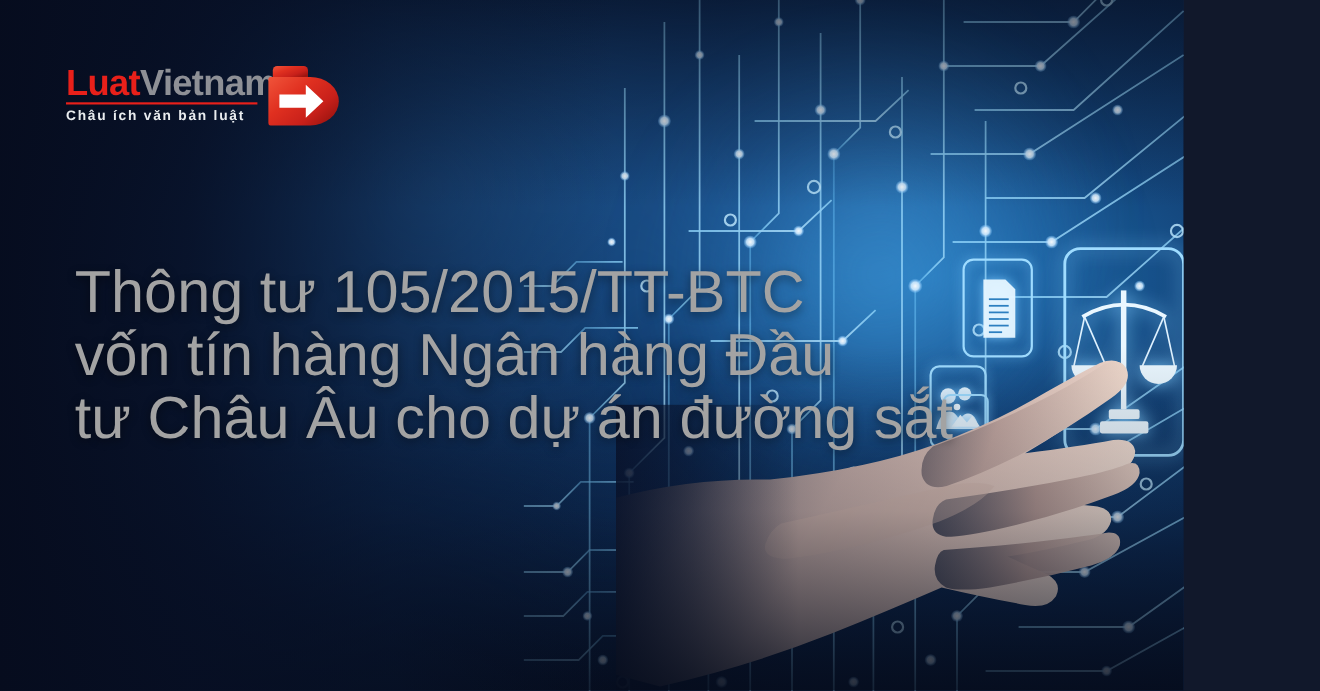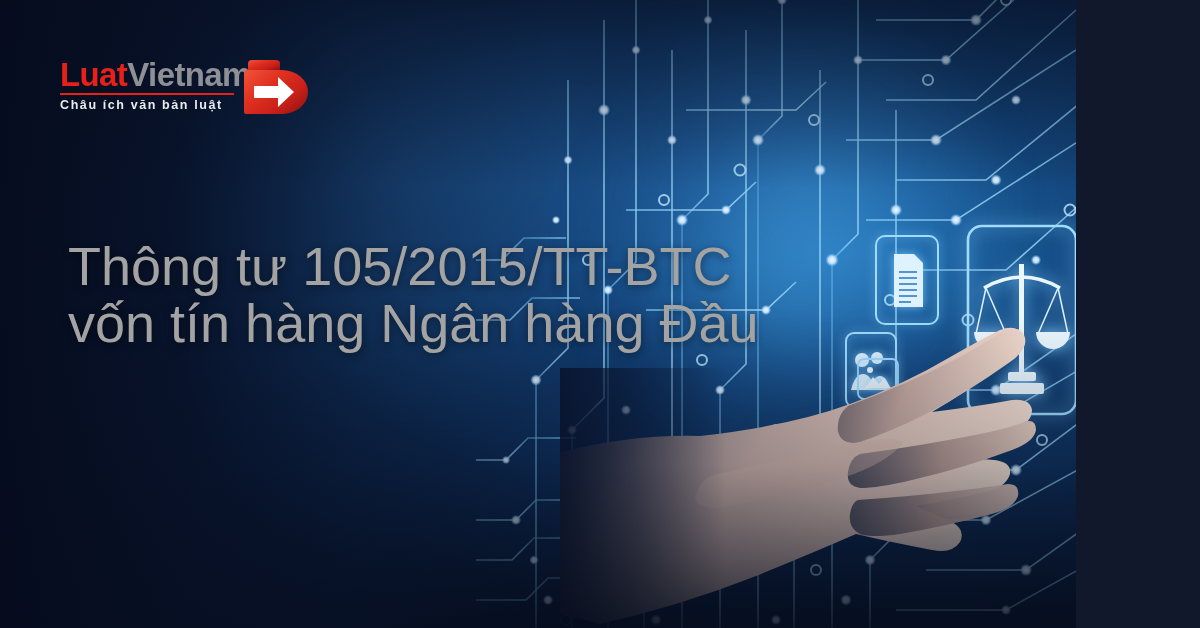--- a/index.html
+++ b/index.html
@@ -430,15 +430,16 @@
         <path d="M8 16 h36 a26 22 0 0 1 0 44 H8 a2 2 0 0 1 -2 -2 V18 a2 2 0 0 1 2 -2 Z" fill="url(#redg)"></path>
 
         <path d="M16 32 h24 v-9 l16 15 l-16 15 v-9 h-24 Z" fill="#ffffff"></path>
       </svg>
     </div>
   </div>
 
   <div class="headline">
     <div class="ln">Thông tư 105/2015/TT-BTC</div>
     <div class="ln">vốn tín hàng Ngân hàng Đầu</div>
+    <div class="ln">tư Châu Âu cho dự án đường sắt</div>
   </div>
 
 </div>
 
 </body></html>

